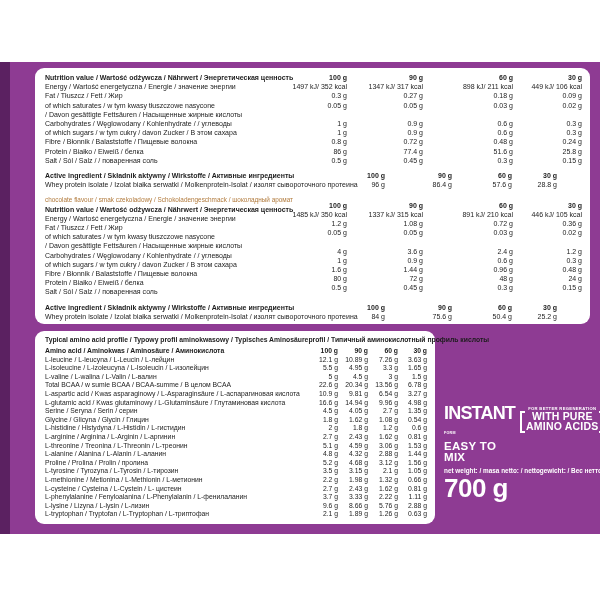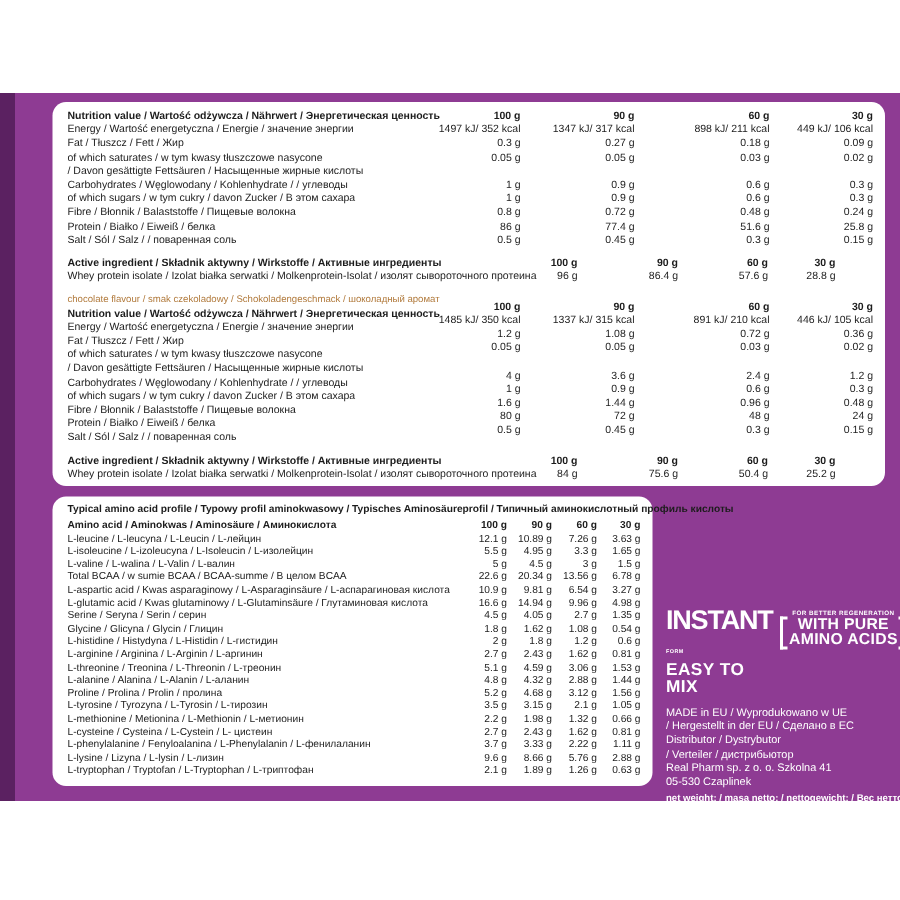--- a/index.html
+++ b/index.html
@@ -392,26 +392,18 @@
         </div>
         <div class="bracket-block">
           <div class="regen">FOR BETTER REGENERATION</div>
           <div class="wp-box">
             <div class="wp-line">WITH PURE</div>
             <div class="wp-line">AMINO ACIDS</div>
           </div>
         </div>
       </div>
 
-      <div class="addr">
-        <div>MADE in EU / Wyprodukowano w UE</div>
-        <div>/ Hergestellt in der EU / Сделано в EC</div>
-        <div>Distributor / Dystrybutor</div>
-        <div>/ Verteiler / дистрибьютор</div>
-        <div>Real Pharm sp. z o. o. Szkolna 41</div>
-        <div>05-530 Czaplinek</div>
-      </div>
 
       <div class="nw-label">net weight: / masa netto: / nettogewicht: / Вес нетто:</div>
       <div class="weight">700 g</div>
     </div>
   </div>
 </div>
 
 </body></html>

